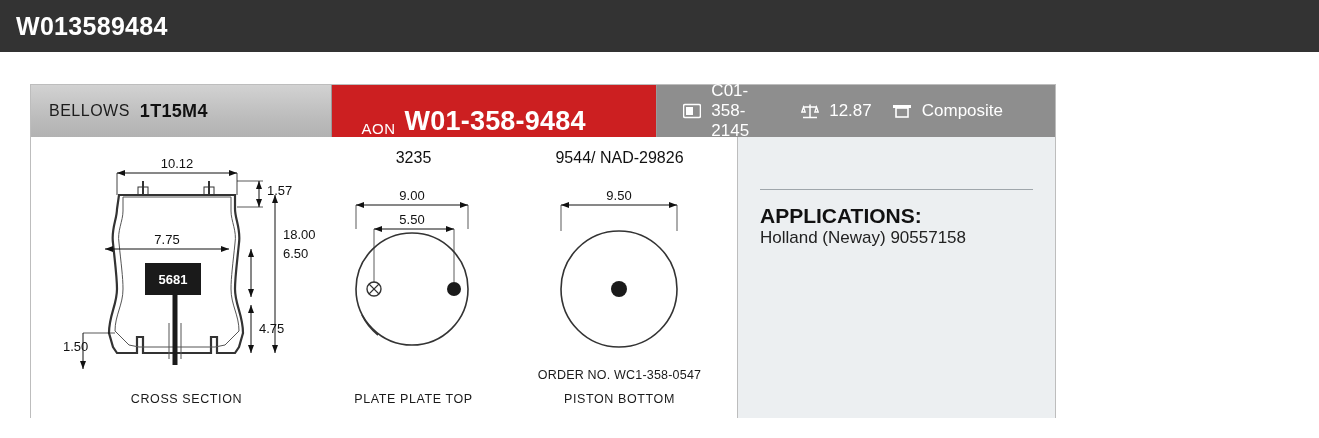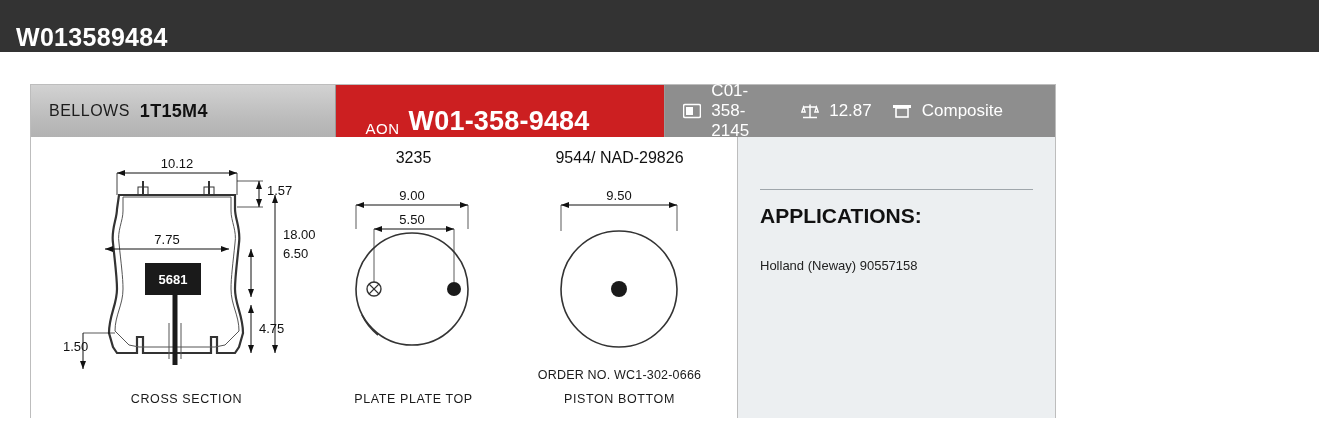--- a/index.html
+++ b/index.html
@@ -14,21 +14,21 @@
     height: 438px;
     background: #ffffff;
     overflow: hidden;
   }
 
   
   .topbar {
     height: 52px;
     background: #333333;
     display: flex;
-    align-items: flex-end;
+    align-items: center;
     padding-left: 16px;
   }
   .topbar-title {
     color: #ffffff;
     font-size: 25px;
     font-weight: bold;
     letter-spacing: 0.3px;
   }
 
   
@@ -89,21 +89,21 @@
     color: #ffffff;
     letter-spacing: 0.2px;
   }
   .hdr-meta {
     flex: 1;
     background: #8e8e8e;
     display: flex;
     align-items: center;
     color: #ffffff;
     font-size: 17px;
-    padding-left: 18px;
+    padding-left: 26px;
   }
   .meta-item {
     display: flex;
     align-items: center;
     margin-right: 52px;
   }
   .meta-item .icon { margin-right: 10px; display: flex; align-items: center; }
   .meta-item.weight { margin-right: 20px; }
 
   
@@ -130,23 +130,22 @@
     right: 22px;
     border-top: 1px solid #9fa6ab;
     padding-top: 14px;
   }
   .app-title {
     font-size: 21px;
     font-weight: bold;
     color: #111111;
   }
   .app-line {
-    font-size: 13px;
+    font-size: 17px;
     color: #222222;
-    margin-top: 30px;
   }
 
   
   .panel {
     position: absolute;
     top: 0;
     height: 281px;
   }
   .panel-cross { left: 8px; width: 295px; }
   .panel-bead  { left: 295px; width: 175px; }
@@ -370,21 +369,21 @@
             <line x1="60" y1="68" x2="176" y2="68" stroke="#111" stroke-width="1"></line>
             <path d="M60 68 l8 -3 v6 z" fill="#111"></path>
             <path d="M176 68 l-8 -3 v6 z" fill="#111"></path>
             <text class="dim-text" x="118" y="63" text-anchor="middle">9.50</text>
             <line x1="60" y1="68" x2="60" y2="94" stroke="#111" stroke-width="0.7"></line>
             <line x1="176" y1="68" x2="176" y2="94" stroke="#111" stroke-width="0.7"></line>
 
             <circle cx="118" cy="152" r="58" fill="none" stroke="#333" stroke-width="1.6"></circle>
             <circle cx="118" cy="152" r="8" fill="#1a1a1a"></circle>
           </svg>
-          <div class="order-no">ORDER NO. WC1-302-0666</div>
+          <div class="order-no">ORDER NO. WC1-358-0547</div>
           <div class="panel-caption">PISTON BOTTOM</div>
         </div>
 
       </div>
 
       <div class="right-pane">
         <div class="applications">
           <div class="app-title">APPLICATIONS:</div>
           <div class="app-line">Holland (Neway) 90557158</div>
         </div>

